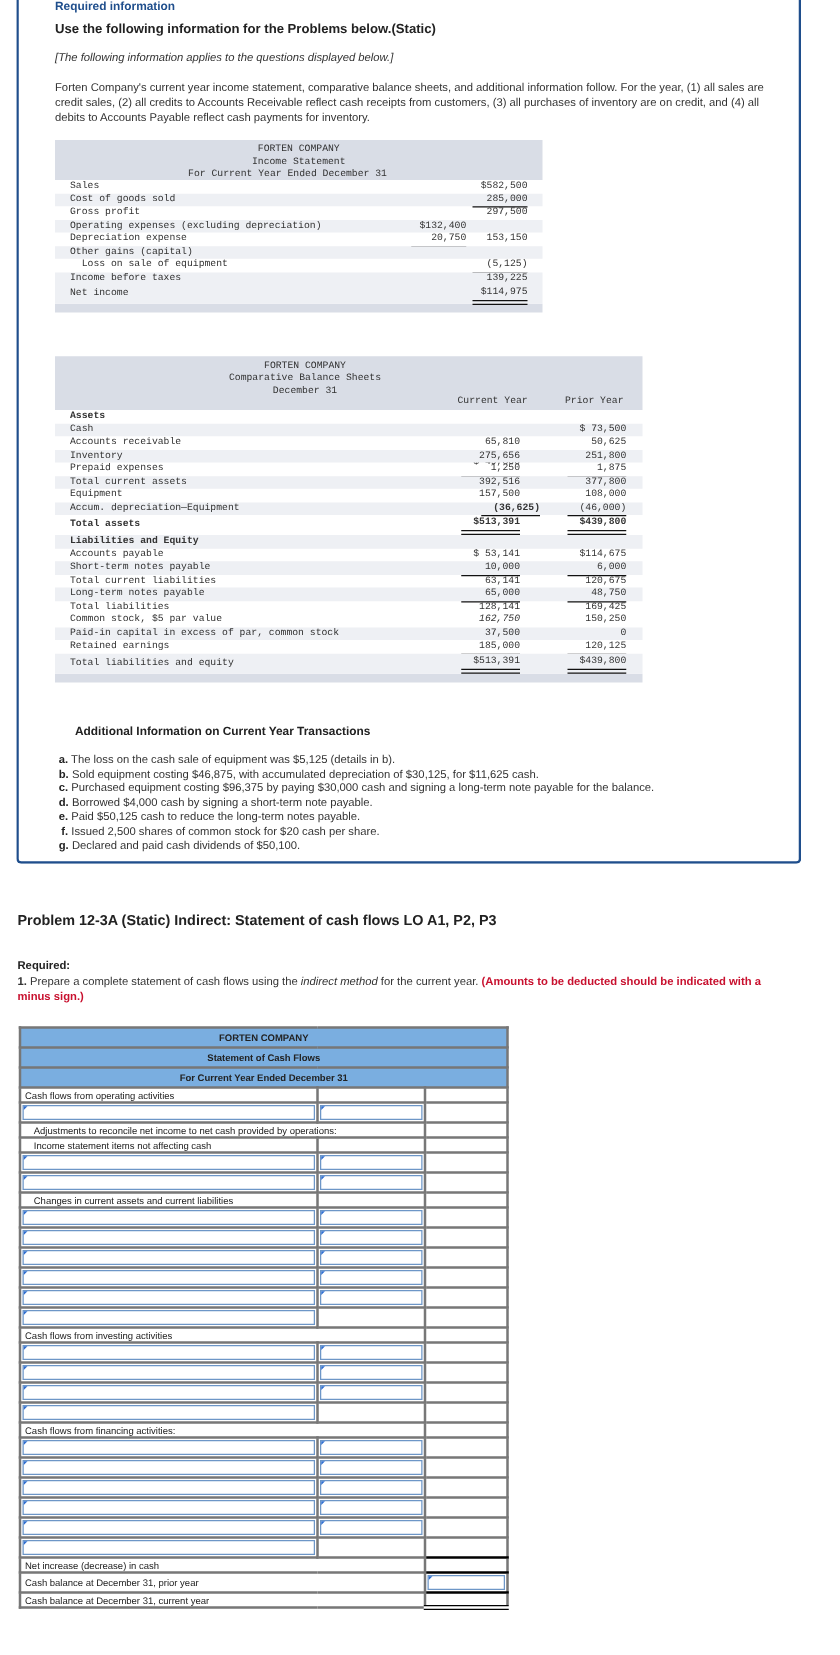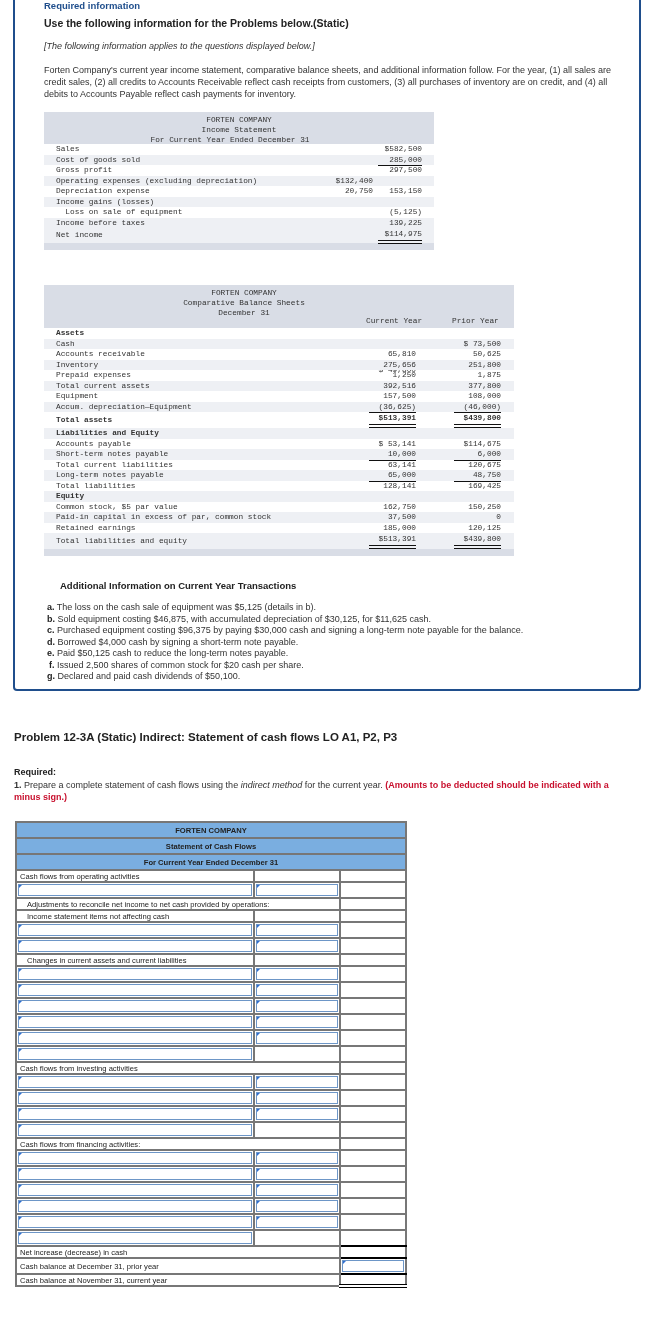--- a/index.html
+++ b/index.html
@@ -73,21 +73,21 @@
   <div class="row alt">
       <span class="lbl">Operating expenses (excluding depreciation)</span>
       <span class="c1" style="left:285px;width:44px;">$132,400</span>
     </div>
   <div class="row">
       <span class="lbl">Depreciation expense</span>
       <span class="c1 ul" style="left:285px;width:44px;">20,750</span>
       <span class="c2" style="left:334px;width:44px;">153,150</span>
     </div>
   <div class="row alt">
-      <span class="lbl">Income gains (losses)</span>
+      <span class="lbl">Other gains (capital)</span>
     </div>
   <div class="row">
       <span class="lbl">  Loss on sale of equipment</span>
       <span class="c2 ul" style="left:334px;width:44px;">(5,125)</span>
     </div>
   <div class="row alt">
       <span class="lbl">Income before taxes</span>
       <span class="c2" style="left:334px;width:44px;">139,225</span>
     </div>
   <div class="row alt" style="height:15px;line-height:15px;">
@@ -133,21 +133,21 @@
       <span class="c1" style="left:325px;width:47px;">392,516</span>
       <span class="c2" style="left:410px;width:47px;">377,800</span>
     </div>
   <div class="row">
       <span class="lbl">Equipment</span>
       <span class="c1" style="left:325px;width:47px;">157,500</span>
       <span class="c2" style="left:410px;width:47px;">108,000</span>
     </div>
   <div class="row alt">
       <span class="lbl">Accum. depreciation—Equipment</span>
-      <span class="c1 ul" style="left:325px;width:47px;">(36,625)</span>
+      <span class="c1 ul" style="left:341px;width:47px;font-weight:bold;">(36,625)</span>
       <span class="c2 ul" style="left:410px;width:47px;">(46,000)</span>
     </div>
   <div class="row" style="height:16px;line-height:16px;font-weight:bold;">
       <span class="lbl">Total assets</span>
       <span class="c1 dul" style="left:325px;width:47px;line-height:12px;">$513,391</span>
       <span class="c2 dul" style="left:410px;width:47px;line-height:12px;">$439,800</span>
     </div>
   <div class="row alt">
       <span class="lbl" style="font-weight:bold;">Liabilities and Equity</span>
     </div>
@@ -169,26 +169,23 @@
   <div class="row alt">
       <span class="lbl">Long-term notes payable</span>
       <span class="c1 ul" style="left:325px;width:47px;">65,000</span>
       <span class="c2 ul" style="left:410px;width:47px;">48,750</span>
     </div>
   <div class="row">
       <span class="lbl">Total liabilities</span>
       <span class="c1" style="left:325px;width:47px;">128,141</span>
       <span class="c2" style="left:410px;width:47px;">169,425</span>
     </div>
-  <div class="row alt">
-      <span class="lbl" style="font-weight:bold;">Equity</span>
-    </div>
   <div class="row">
       <span class="lbl">Common stock, $5 par value</span>
-      <span class="c1" style="left:325px;width:47px;">162,750</span>
+      <span class="c1" style="left:325px;width:47px;font-style:italic;">162,750</span>
       <span class="c2" style="left:410px;width:47px;">150,250</span>
     </div>
   <div class="row alt">
       <span class="lbl">Paid-in capital in excess of par, common stock</span>
       <span class="c1" style="left:325px;width:47px;">37,500</span>
       <span class="c2" style="left:410px;width:47px;">0</span>
     </div>
   <div class="row">
       <span class="lbl">Retained earnings</span>
       <span class="c1 ul" style="left:325px;width:47px;">185,000</span>
@@ -428,17 +425,17 @@
         <td colspan="2">Net increase (decrease) in cash</td>
         <td class="botblack"></td>
       </tr>
   <tr>
         <td colspan="2">Cash balance at December 31, prior year</td>
         <td class="inp botblack">
           <span class="box"></span>
         </td>
       </tr>
   <tr>
-        <td colspan="2">Cash balance at November 31, current year</td>
+        <td colspan="2">Cash balance at December 31, current year</td>
         <td class="botblack" style="border-bottom:4px double #000;"></td>
       </tr>
 </tbody>
   </table>
 
 </body></html>

